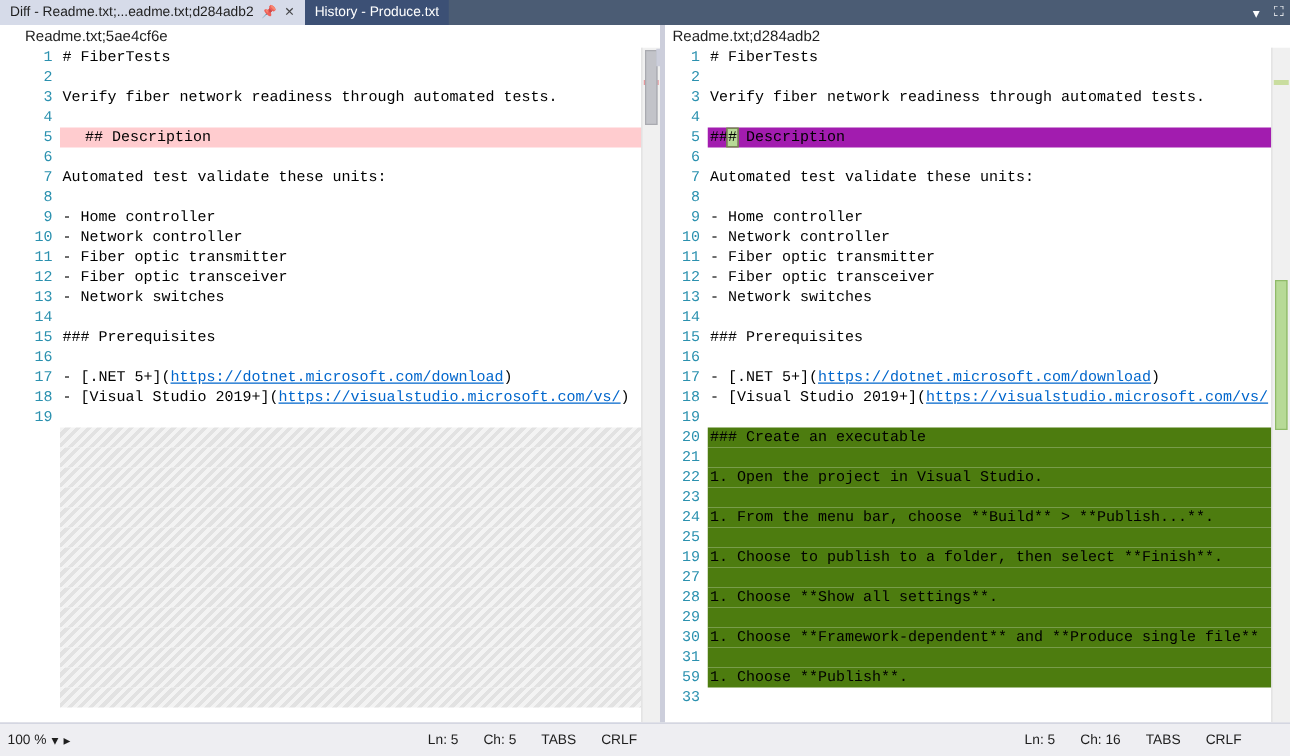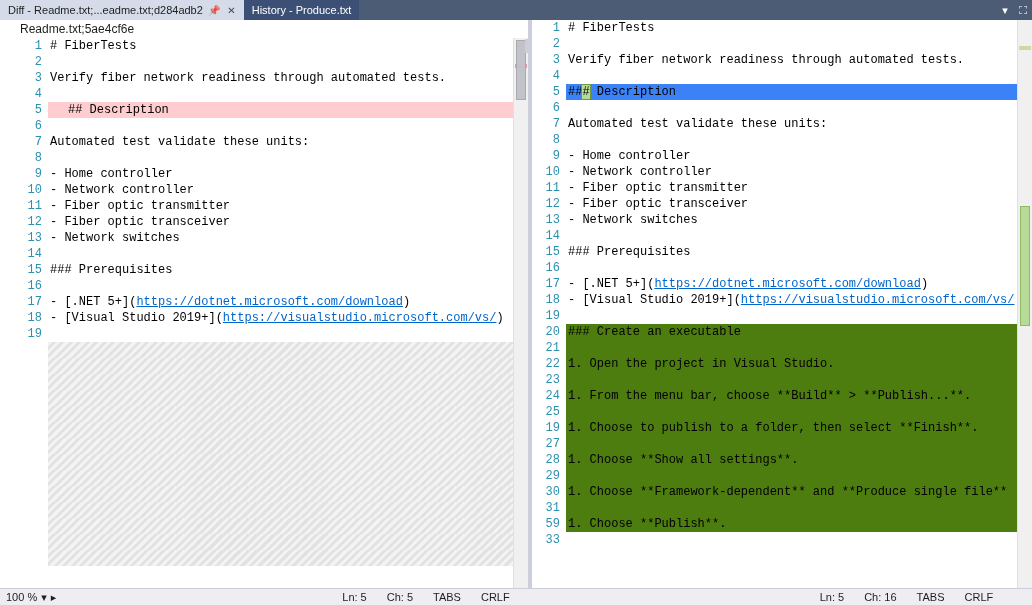--- a/index.html
+++ b/index.html
@@ -87,42 +87,42 @@
   .code {
     flex:1;
     white-space: pre;
     color: #000;
     position: relative;
     overflow: hidden;
   }
   .code .row { height:16px; padding-left:2px; position:relative; }
   .row.deleted { background:#ffcccf;padding-left:20px; }
   .row.added   { background:#4d7c0f; }
-  .row.changed { background:#3b82f6; }
+  .row.changed { background:#a21caf; }
   .row .word-add { background:#b7da96; outline:1px solid #6a9a3a; }
   .hatch {
     background: repeating-linear-gradient(135deg,#f3f3f3 0,#f3f3f3 3px,#e2e2e2 3px,#e2e2e2 6px);
   }
   .link { color:#0066cc; text-decoration: underline; }
   .vscroll {
     position:absolute; right:0; top:0; bottom:0; width:15px;
     background:#f0f0f0; border-left:1px solid #e0e0e0;
   }
   .vscroll .thumb {
     position:absolute; left:2px; right:2px;
     background:#c2c3c9; border:1px solid #a9aab0;
   }
   .hscroll {
     flex:1; position:relative; background:#f0f0f0; border-left:1px solid #d8d8d8;
   }
   .hscroll .thumb {
     position:absolute; top:2px; bottom:2px; background:#c2c3c9;
   }
   .statusbar {
-    height:17px; display:flex; align-items:center;
+    height:27px; display:flex; align-items:center;
     background:#eeeef2; font-size:11px; color:#1e1e1e;
     border-top:1px solid #cccedb;
   }
   .statusbar .zoom { padding:0 6px; display:flex; align-items:center; gap:4px;}
   .statusbar .cell { padding:0 10px; }
   .splitter-knob{
     position:absolute; top:1px; right:-4px; width:7px; height:14px;
     background:#cccedb;
   }
   .ovmark { position:absolute; left:1px; right:1px; height:4px; }
@@ -187,20 +187,21 @@
       <div class="code" id="code-left"><div class="row"># FiberTests</div><div class="row"></div><div class="row">Verify fiber network readiness through automated tests.</div><div class="row"></div><div class="row deleted">## Description</div><div class="row"></div><div class="row">Automated test validate these units:</div><div class="row"></div><div class="row">- Home controller</div><div class="row">- Network controller</div><div class="row">- Fiber optic transmitter</div><div class="row">- Fiber optic transceiver</div><div class="row">- Network switches</div><div class="row"></div><div class="row">### Prerequisites</div><div class="row"></div><div class="row"><span>- [.NET 5+](</span><span class="link">https://dotnet.microsoft.com/download</span><span>)</span></div><div class="row"><span>- [Visual Studio 2019+](</span><span class="link">https://visualstudio.microsoft.com/vs/</span><span>)</span></div><div class="row"></div><div class="row hatch">&nbsp;</div><div class="row hatch">&nbsp;</div><div class="row hatch">&nbsp;</div><div class="row hatch">&nbsp;</div><div class="row hatch">&nbsp;</div><div class="row hatch">&nbsp;</div><div class="row hatch">&nbsp;</div><div class="row hatch">&nbsp;</div><div class="row hatch">&nbsp;</div><div class="row hatch">&nbsp;</div><div class="row hatch">&nbsp;</div><div class="row hatch">&nbsp;</div><div class="row hatch">&nbsp;</div><div class="row hatch">&nbsp;</div></div>
       <div class="vscroll">
         <div class="ovmark" style="top:26px;background:#e69a9e"></div>
         <div class="thumb" style="top:2px;height:60px"></div>
       </div>
       <div class="splitter-knob"></div>
     </div>
   </div>
 
   <div class="pane right">
+    <div class="pane-header">Readme.txt;d284adb2</div>
     <div class="editor">
       <div class="gutter" id="gutter-right">
           <div class="ln">1</div>
           <div class="ln">2</div>
           <div class="ln">3</div>
           <div class="ln">4</div>
           <div class="ln">5</div>
           <div class="ln">6</div>
           <div class="ln">7</div>
           <div class="ln">8</div>

